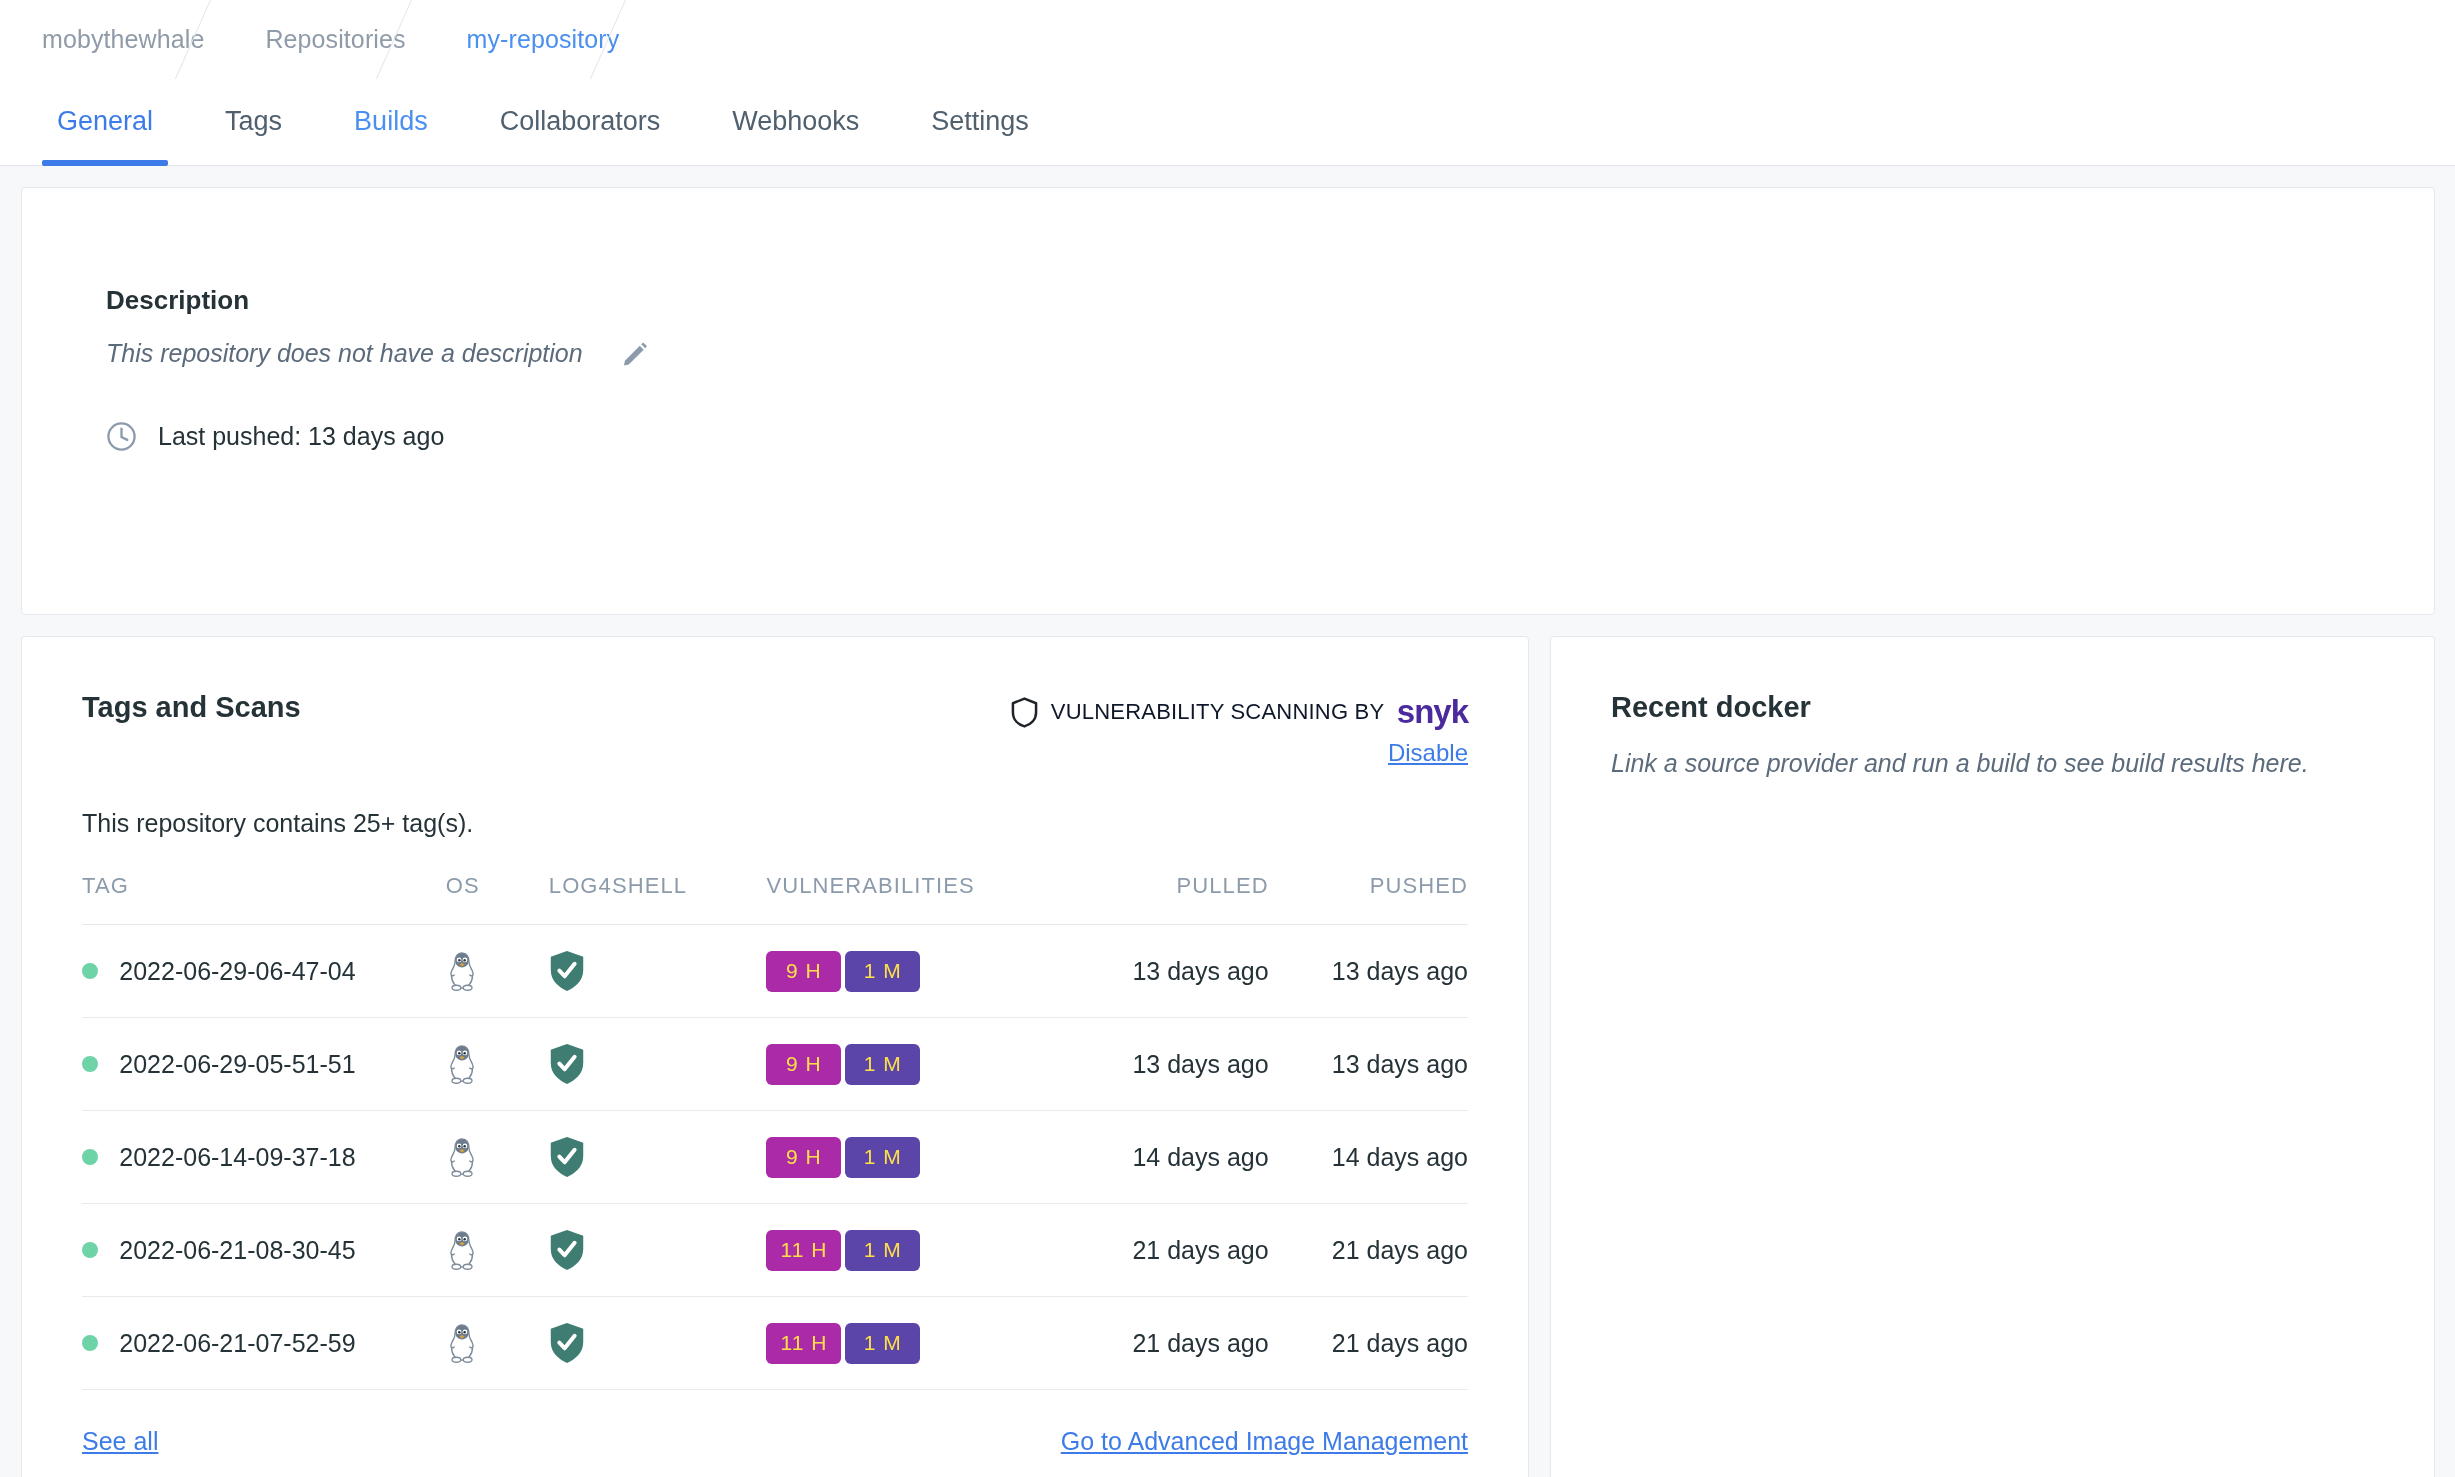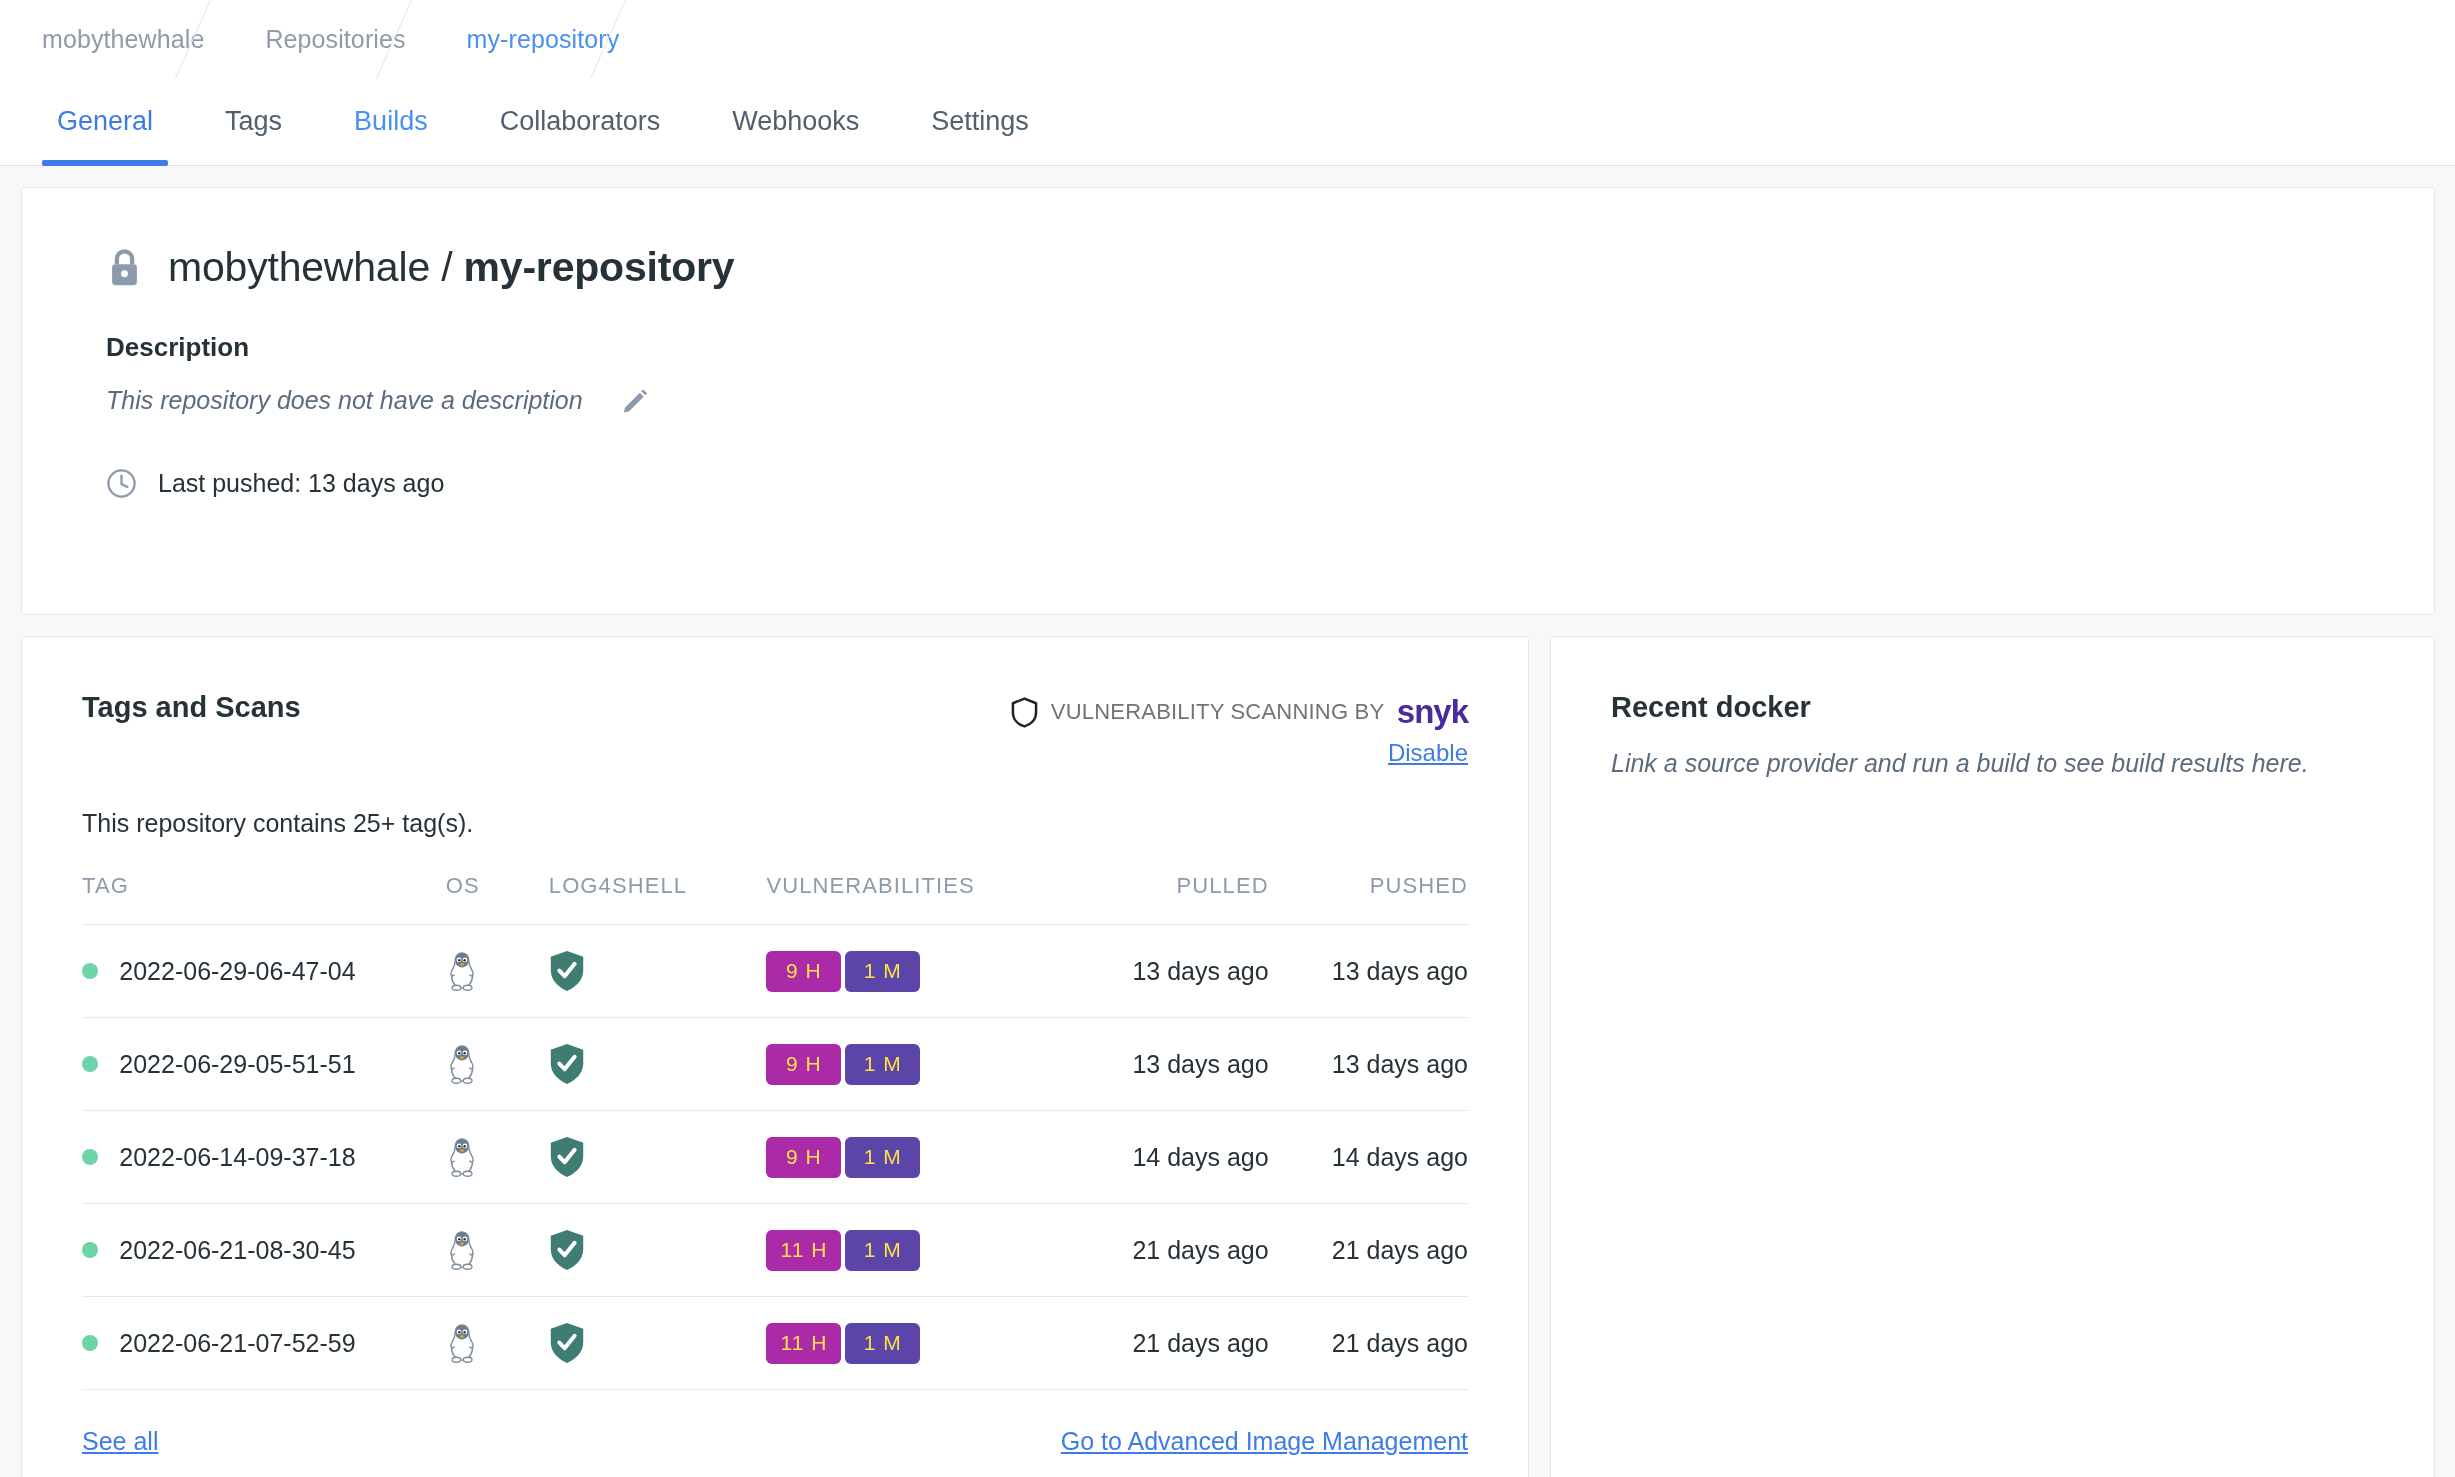--- a/index.html
+++ b/index.html
@@ -141,21 +141,21 @@
   .lower { display: flex; gap: 21px; margin-top: 21px; }
   .tags-card { width: 1508px; flex: 0 0 auto; padding: 54px 60px 0 60px; }
   .builds-card { flex: 1 1 auto; padding: 54px 60px 0 60px; }
 
   .tags-head { display: flex; align-items: flex-start; justify-content: space-between; }
   .tags-title { font-size: 29px; font-weight: 700; color: #253238; }
 
   .snyk-block { text-align: right; padding-top: 5.8px; }
   .snyk-line { display: flex; align-items: center; gap: 12.5px; justify-content: flex-end; }
   .shield-outline { width: 27px; height: 31px; flex: 0 0 auto; }
-  .snyk-label { font-size: 22px; color: #737373; letter-spacing: 0.2px; }
+  .snyk-label { font-size: 22px; color: #0f172a; letter-spacing: 0.2px; }
   .snyk-logo {
     font-size: 33px;
     font-weight: 700;
     color: #4b2a9e;
     letter-spacing: -1px;
     line-height: .9;
   }
   .disable-link {
     display: inline-block;
     margin-top: 11.5px;
@@ -265,30 +265,20 @@
   <div class="tab">Collaborators</div>
   <div class="tab">Webhooks</div>
   <div class="tab">Settings</div>
 </div>
 
 <div class="page">
 
   <div class="card overview">
 
     <div class="ov-left">
-      <div class="repo-title-row">
-        <span class="lock-icon">
-          <svg viewBox="0 0 38 44" width="37" height="42" aria-hidden="true">
-            <path d="M11 18 V12.5 a8 8 0 0 1 16 0 V18" fill="none" stroke="#8c9bab" stroke-width="4.5"></path>
-            <rect x="6" y="18" width="26" height="22" rx="3.5" fill="#8c9bab"></rect>
-            <circle cx="19" cy="28" r="3.6" fill="#ffffff"></circle>
-          </svg>
-        </span>
-        <div class="repo-title"><span>mobythewhale</span><span> / </span><b>my-repository</b></div>
-      </div>
 
       <div class="section-label">Description</div>
 
       <div class="desc-row">
         <span class="desc-empty">This repository does not have a description</span>
         <span class="pencil-icon">
           <svg viewBox="0 0 26 26" width="25" height="25" aria-hidden="true">
             <path d="M2 20.5 L17.5 5 L21.5 9 L6 24.5 L1 25.5 Z" fill="#8c9bab"></path>
             <path d="M19 3.5 L21 1.5 L25 5.5 L23 7.5 Z" fill="#8c9bab"></path>
           </svg>

